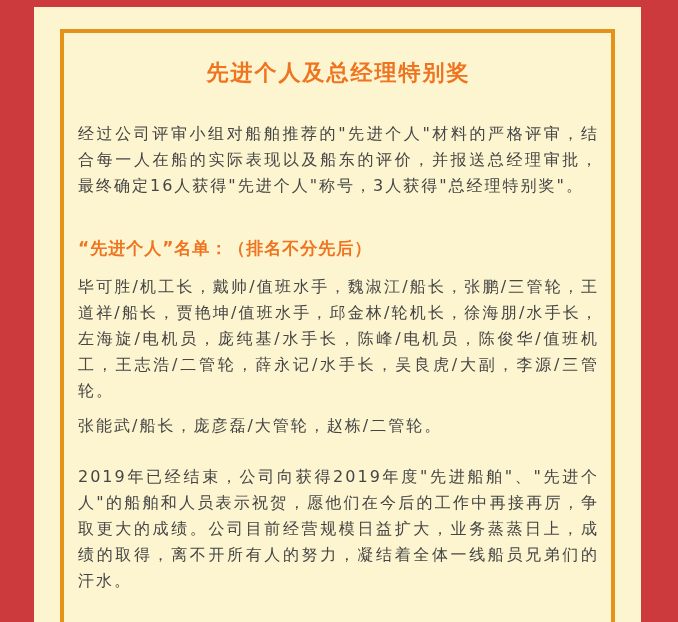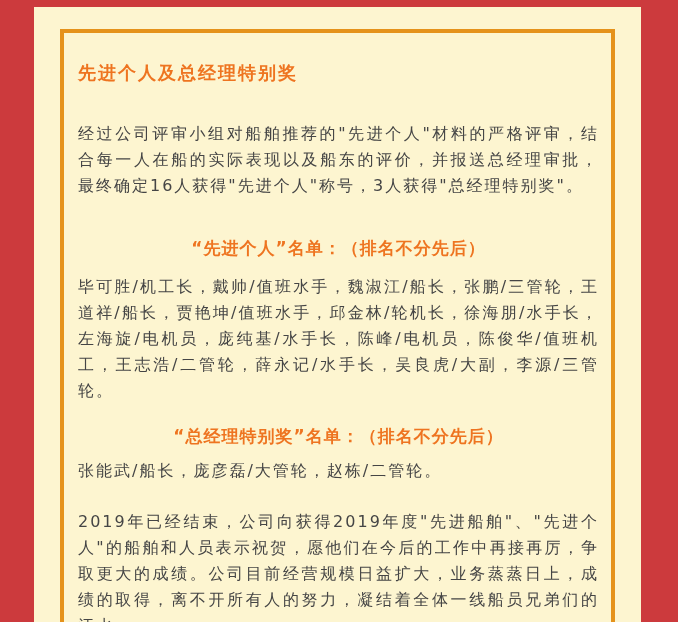--- a/index.html
+++ b/index.html
@@ -25,44 +25,44 @@
   .bordered-box {
     margin: 22px 26px 0 26px;
     border: 4px solid #e5921b;
     padding: 26px 12px 40px 14px;
     min-height: 640px;
     box-sizing: border-box;
   }
   .doc-title {
     margin: 0;
     padding: 0;
-    font-size: 18px;
+    font-size: 22px;
     line-height: 28px;
     font-weight: bold;
     letter-spacing: 2px;
     color: #ee7420;
-    text-align: left;
+    text-align: center;
   }
   .para {
     margin: 0;
     font-size: 16px;
     line-height: 26px;
     letter-spacing: 2px;
     color: #454545;
     text-align: justify;
   }
   .para.intro   { margin-top: 34px; }
   .section-heading {
     margin: 0;
     font-size: 17px;
     line-height: 26px;
     font-weight: bold;
     letter-spacing: 1px;
     color: #ee7420;
-    text-align: center;
+    text-align: left;
   }
   .heading-1    { margin-top: 36px; }
   .para.names-1 { margin-top: 13px; }
   .heading-2    { margin-top: 19px; }
   .para.names-2 { margin-top: 9px; }
   .para.closing { margin-top: 25px; }
 </style>
 </head>
 <body>
 
@@ -71,21 +71,20 @@
     <div class="bordered-box">
 
       <h1 class="doc-title">先进个人及总经理特别奖</h1>
 
       <p class="para intro">经过公司评审小组对船舶推荐的"先进个人"材料的严格评审，结合每一人在船的实际表现以及船东的评价，并报送总经理审批，最终确定16人获得"先进个人"称号，3人获得"总经理特别奖"。</p>
 
       <h2 class="section-heading heading-1">“先进个人”名单：（排名不分先后）</h2>
 
       <p class="para names-1">毕可胜/机工长，戴帅/值班水手，魏淑江/船长，张鹏/三管轮，王道祥/船长，贾艳坤/值班水手，邱金林/轮机长，徐海朋/水手长，左海旋/电机员，庞纯基/水手长，陈峰/电机员，陈俊华/值班机工，王志浩/二管轮，薛永记/水手长，吴良虎/大副，李源/三管轮。</p>
 
-      <h2 class="section-heading heading-2">“总经理特别奖”名单：（排名不分先后）</h2>
 
       <p class="para names-2">张能武/船长，庞彦磊/大管轮，赵栋/二管轮。</p>
 
       <p class="para closing">2019年已经结束，公司向获得2019年度"先进船舶"、"先进个人"的船舶和人员表示祝贺，愿他们在今后的工作中再接再厉，争取更大的成绩。公司目前经营规模日益扩大，业务蒸蒸日上，成绩的取得，离不开所有人的努力，凝结着全体一线船员兄弟们的汗水。</p>
 
     </div>
   </div>
 </div>
 
 </body></html>

